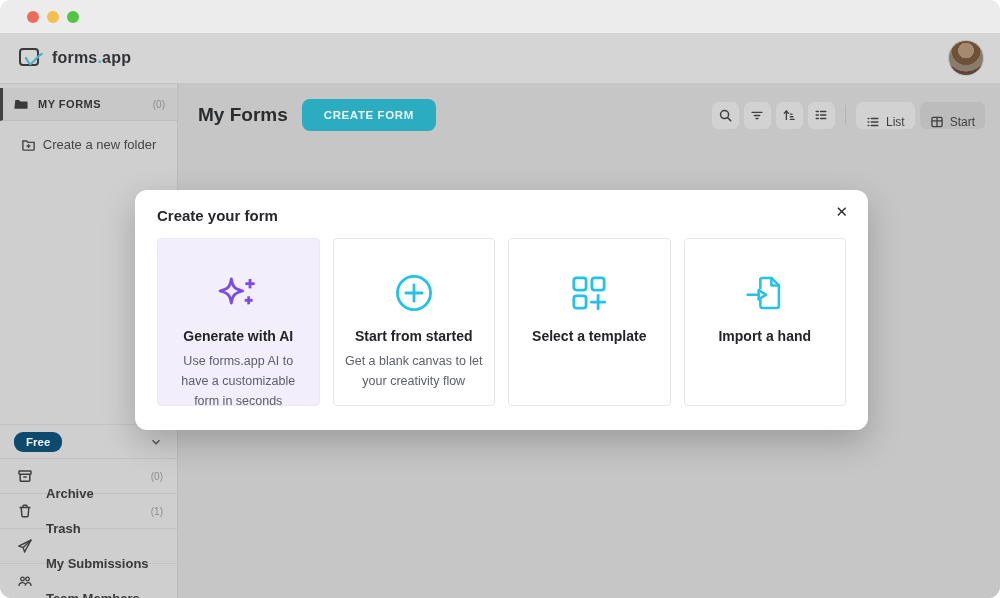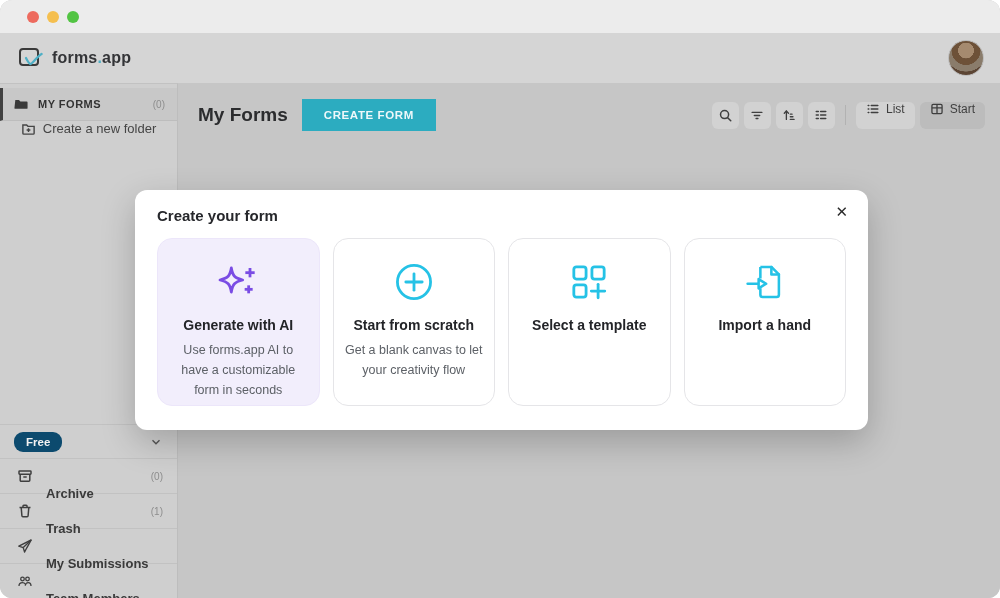--- a/index.html
+++ b/index.html
@@ -26,59 +26,59 @@
     background:radial-gradient(circle at 50% 28%, #a58a6f 0 26%, #6d5138 27% 48%, #8a7c6b 49% 70%, #5c4534 71%);
     border:1px solid #bdbdbd; }
 
   
   .sidebar { position:absolute; top:83px; left:0; bottom:0; width:178px; background:#cfcfcf;
     border-right:1px solid #bdbdbd; border-top:1px solid #c2c2c2; }
   .myforms-row { height:33px; margin-top:4px; background:#c8c8c8; border-left:3px solid #414141;
     border-bottom:1px solid #bdbdbd; display:flex; align-items:center; padding:0 12px 0 11px; }
   .myforms-label { font-size:11px; font-weight:bold; letter-spacing:.5px; color:#333; margin-left:10px; }
   .row-count { margin-left:auto; font-size:10px; color:#8d8d8d; }
-  .create-folder { display:flex; align-items:center; justify-content:center; gap:7px;
+  .create-folder { margin-top:16px; display:flex; align-items:center; justify-content:center; gap:7px;
     font-size:13px; color:#454545; cursor:pointer; }
 
   .side-bottom { position:absolute; left:0; right:0; bottom:0; }
   .plan-row { height:34px; display:flex; align-items:center; padding:0 14px;
     border-top:1px solid #c2c2c2; }
   .plan-pill { background:#0c4a6e; color:#f2f2f2; font-size:11.5px; font-weight:bold;
     padding:4px 12px; border-radius:9px; }
   .plan-chevron { margin-left:auto; color:#555; display:flex; }
   .side-item { height:35px; display:flex; align-items:center; padding:0 14px 0 17px;
     border-top:1px solid #c2c2c2; color:#3a3a3a; cursor:pointer; }
   .side-item .lbl { font-size:13px; font-weight:bold; margin-left:13px; color:#3a3a3a;margin-top:34px; }
   .side-icon { width:16px; height:16px; color:#3f3f3f; flex:0 0 auto; }
 
   
   .main { position:absolute; top:83px; left:178px; right:0; bottom:0; background:#c6c6c6; }
   .main-header { display:flex; align-items:center; padding:16px 15px 0 20px; }
   .page-title { font-size:19px; font-weight:bold; color:#2b2c2e; }
   .create-btn { margin-left:14px; background:#2cacc0; color:#eef8fa; border:none; cursor:pointer;
     font-family:inherit; font-size:11.5px; font-weight:bold; letter-spacing:.6px;
-    padding:10px 22px; border-radius:0; }
+    padding:10px 22px; border-radius:8px; }
   .toolbar { margin-left:auto; display:flex; align-items:center; gap:5px; }
   .tool-btn { width:27px; height:27px; border-radius:6px; background:#d2d2d2; border:none; cursor:pointer;
     display:flex; align-items:center; justify-content:center; color:#3f3f3f; }
   .tool-divider { width:1px; height:20px; background:#b2b2b2; margin:0 5px; }
   .view-btn { height:27px; border-radius:6px; background:#d2d2d2; border:none; cursor:pointer;
-    display:flex; align-items:flex-start; gap:6px; padding:0 10px; color:#3f3f3f;
+    display:flex; align-items:flex-end; gap:6px; padding:0 10px; color:#3f3f3f;
     font-family:inherit; font-size:12px; }
   .view-btn.active { background:#bcbcbc; }
 
   
   .modal { position:absolute; left:135px; top:190px; width:733px; background:#ffffff;
     border-radius:12px; box-shadow:0 12px 34px rgba(0,0,0,.22); padding:15px 22px 24px; }
   .modal-title { font-size:15px; font-weight:bold; color:#26272b; margin-top:2px; }
   .modal-close { position:absolute; top:8px; right:14px; background:none; border:none; cursor:pointer;
     font-size:15px; color:#2b2b2b; padding:6px; line-height:1; font-family:inherit; }
   .cards { display:flex; gap:13px; margin-top:14px; }
-  .card { flex:1 1 0; height:168px; background:#fff; border:1px solid #e5e5e8; border-radius:15px;
-    padding:17px 11px 0; text-align:center; cursor:pointer; }
+  .card { flex:1 1 0; height:168px; background:#fff; border:1px solid #e5e5e8; border-radius:4px;
+    padding:28px 11px 0; text-align:center; cursor:pointer; }
   .card.highlight { background:#f2eefc; border-color:#ece6fa; }
   .card-icon { height:52px; display:flex; align-items:center; justify-content:center; }
   .card-title { font-size:14px; font-weight:bold; color:#232428; margin-top:9px; }
   .card-desc { font-size:12.5px; color:#5c6066; line-height:1.6; margin-top:7px; }
 
   svg { display:block; }
 </style>
 </head>
 <body>
 
@@ -281,21 +281,21 @@
       </div>
 
       <div class="card">
         <div class="card-icon">
           <svg width="42" height="42" viewBox="0 0 36 36" fill="none" stroke="#25c2e6" stroke-width="2.4" stroke-linecap="round">
             <circle cx="18" cy="18" r="14.2"></circle>
             <line x1="18" y1="11" x2="18" y2="25"></line>
               <line x1="11" y1="18" x2="25" y2="18"></line>
           </svg>
         </div>
-        <div class="card-title">Start from scratch</div>
+        <div class="card-title">Start from started</div>
         <div class="card-desc">Get a blank canvas to let your creativity flow</div>
       </div>
 
       <div class="card">
         <div class="card-icon">
           <svg width="42" height="42" viewBox="0 0 36 36" fill="none" stroke="#25c2e6" stroke-width="2.4" stroke-linecap="round">
             <rect x="5" y="5" width="10.5" height="10.5" rx="2.2"></rect>
             <rect x="20.5" y="5" width="10.5" height="10.5" rx="2.2"></rect>
             <rect x="5" y="20.5" width="10.5" height="10.5" rx="2.2"></rect>
             <line x1="25.8" y1="20" x2="25.8" y2="31.5"></line>

